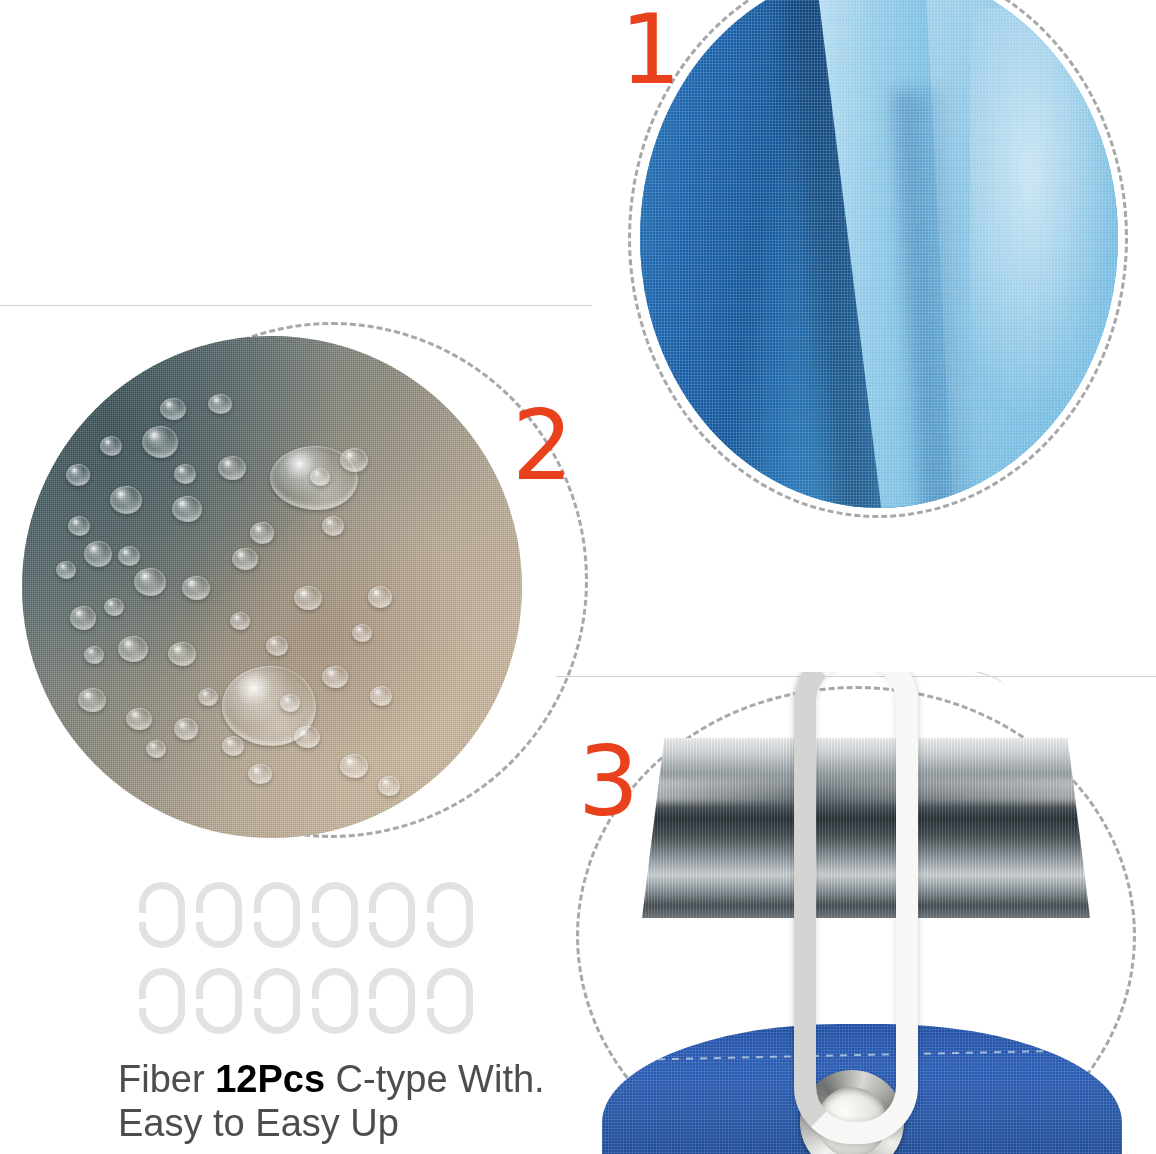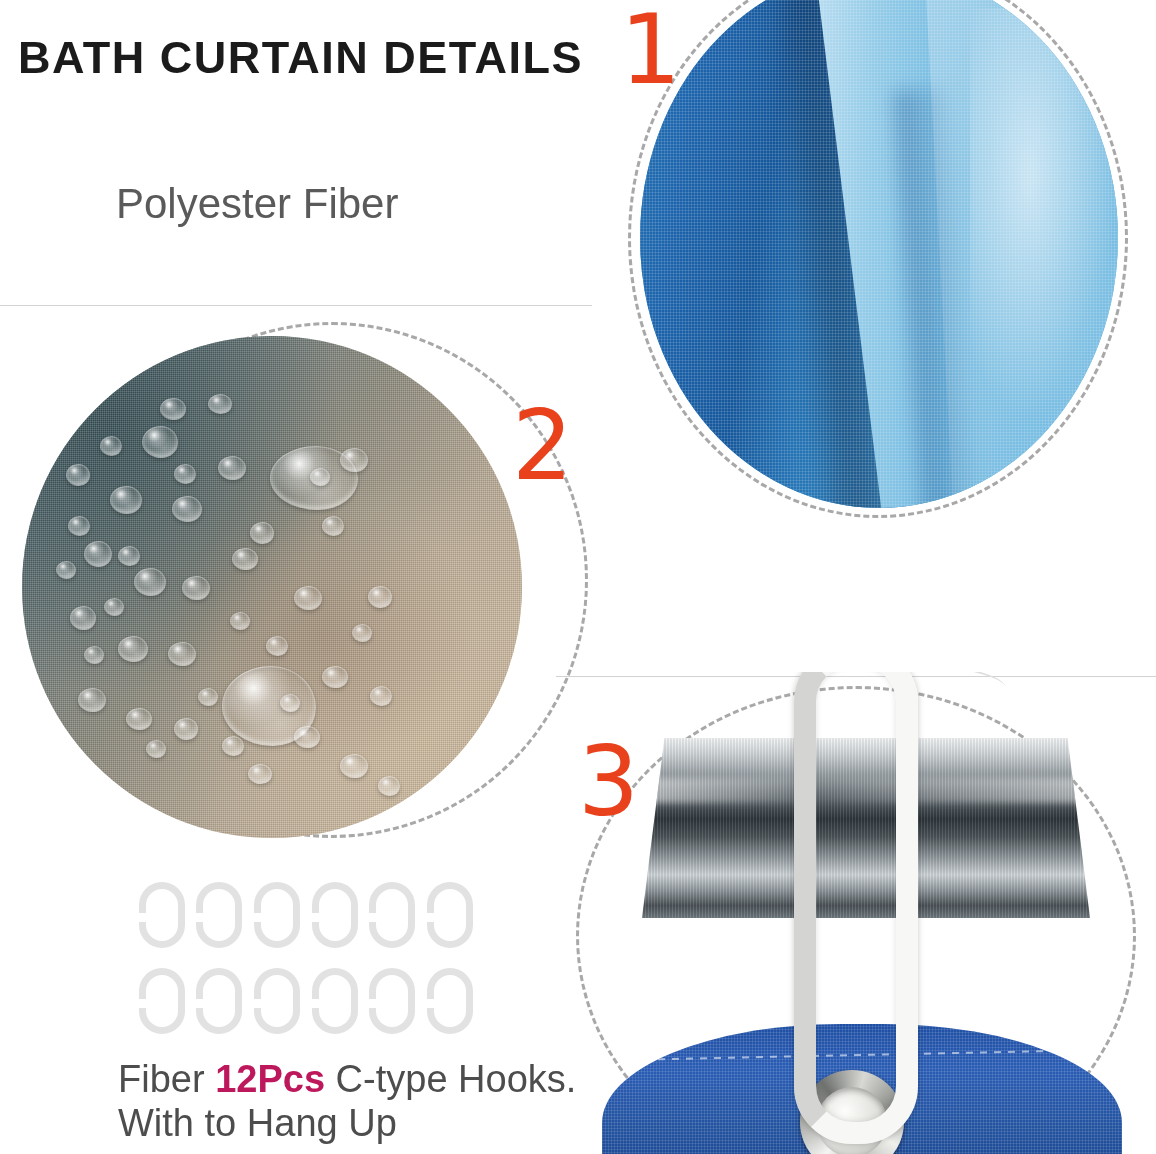--- a/index.html
+++ b/index.html
@@ -302,37 +302,35 @@
   }
 
   
   .footer-line1{
     position:absolute;
     left:118px; top:1058px;
     font-size:38px;
     color:#4d4d4d;
     white-space:nowrap;
   }
-  .footer-line1 .hl{ color:#be185d; font-weight:bold;text-align:right; }
+  .footer-line1 .hl{ color:#000000; font-weight:bold;text-align:right; }
   .footer-line2{
     position:absolute;
     left:118px; top:1102px;
     font-size:38px;
     color:#4d4d4d;
     white-space:nowrap;
   }
 </style>
 </head>
 <body>
 
 <div id="poster">
 
-  <div class="title">BATH CURTAIN DETAILS</div>
-
-  <div class="subtitle-fiber">Polyester Fiber</div>
+
 
   <div class="rule rule-left"></div>
   <div class="rule rule-right"></div>
 
   <div class="panel1-wrap">
     <div class="dash-circle p1-dash"></div>
     <div class="p1-photo">
       <div class="f-deep"></div>
       <div class="f-shadow"></div>
       <div class="f-fold-a"></div>
@@ -429,17 +427,17 @@
       <div class="hook-ring"></div>
       <div class="hook-ring"></div>
       <div class="hook-ring"></div>
       <div class="hook-ring"></div>
       <div class="hook-ring"></div>
       <div class="hook-ring"></div>
       <div class="hook-ring"></div>
     </div>
 
   <div class="footer-line1">
-    <span>Fiber </span><span class="hl">12Pcs</span><span> C-type Hooks.</span>
+    <span>Fiber </span><span class="hl">12Pcs</span><span> C-type With.</span>
   </div>
-  <div class="footer-line2">With to Hang Up</div>
+  <div class="footer-line2">Easy to Easy Up</div>
 
 </div>
 
 </body></html>

